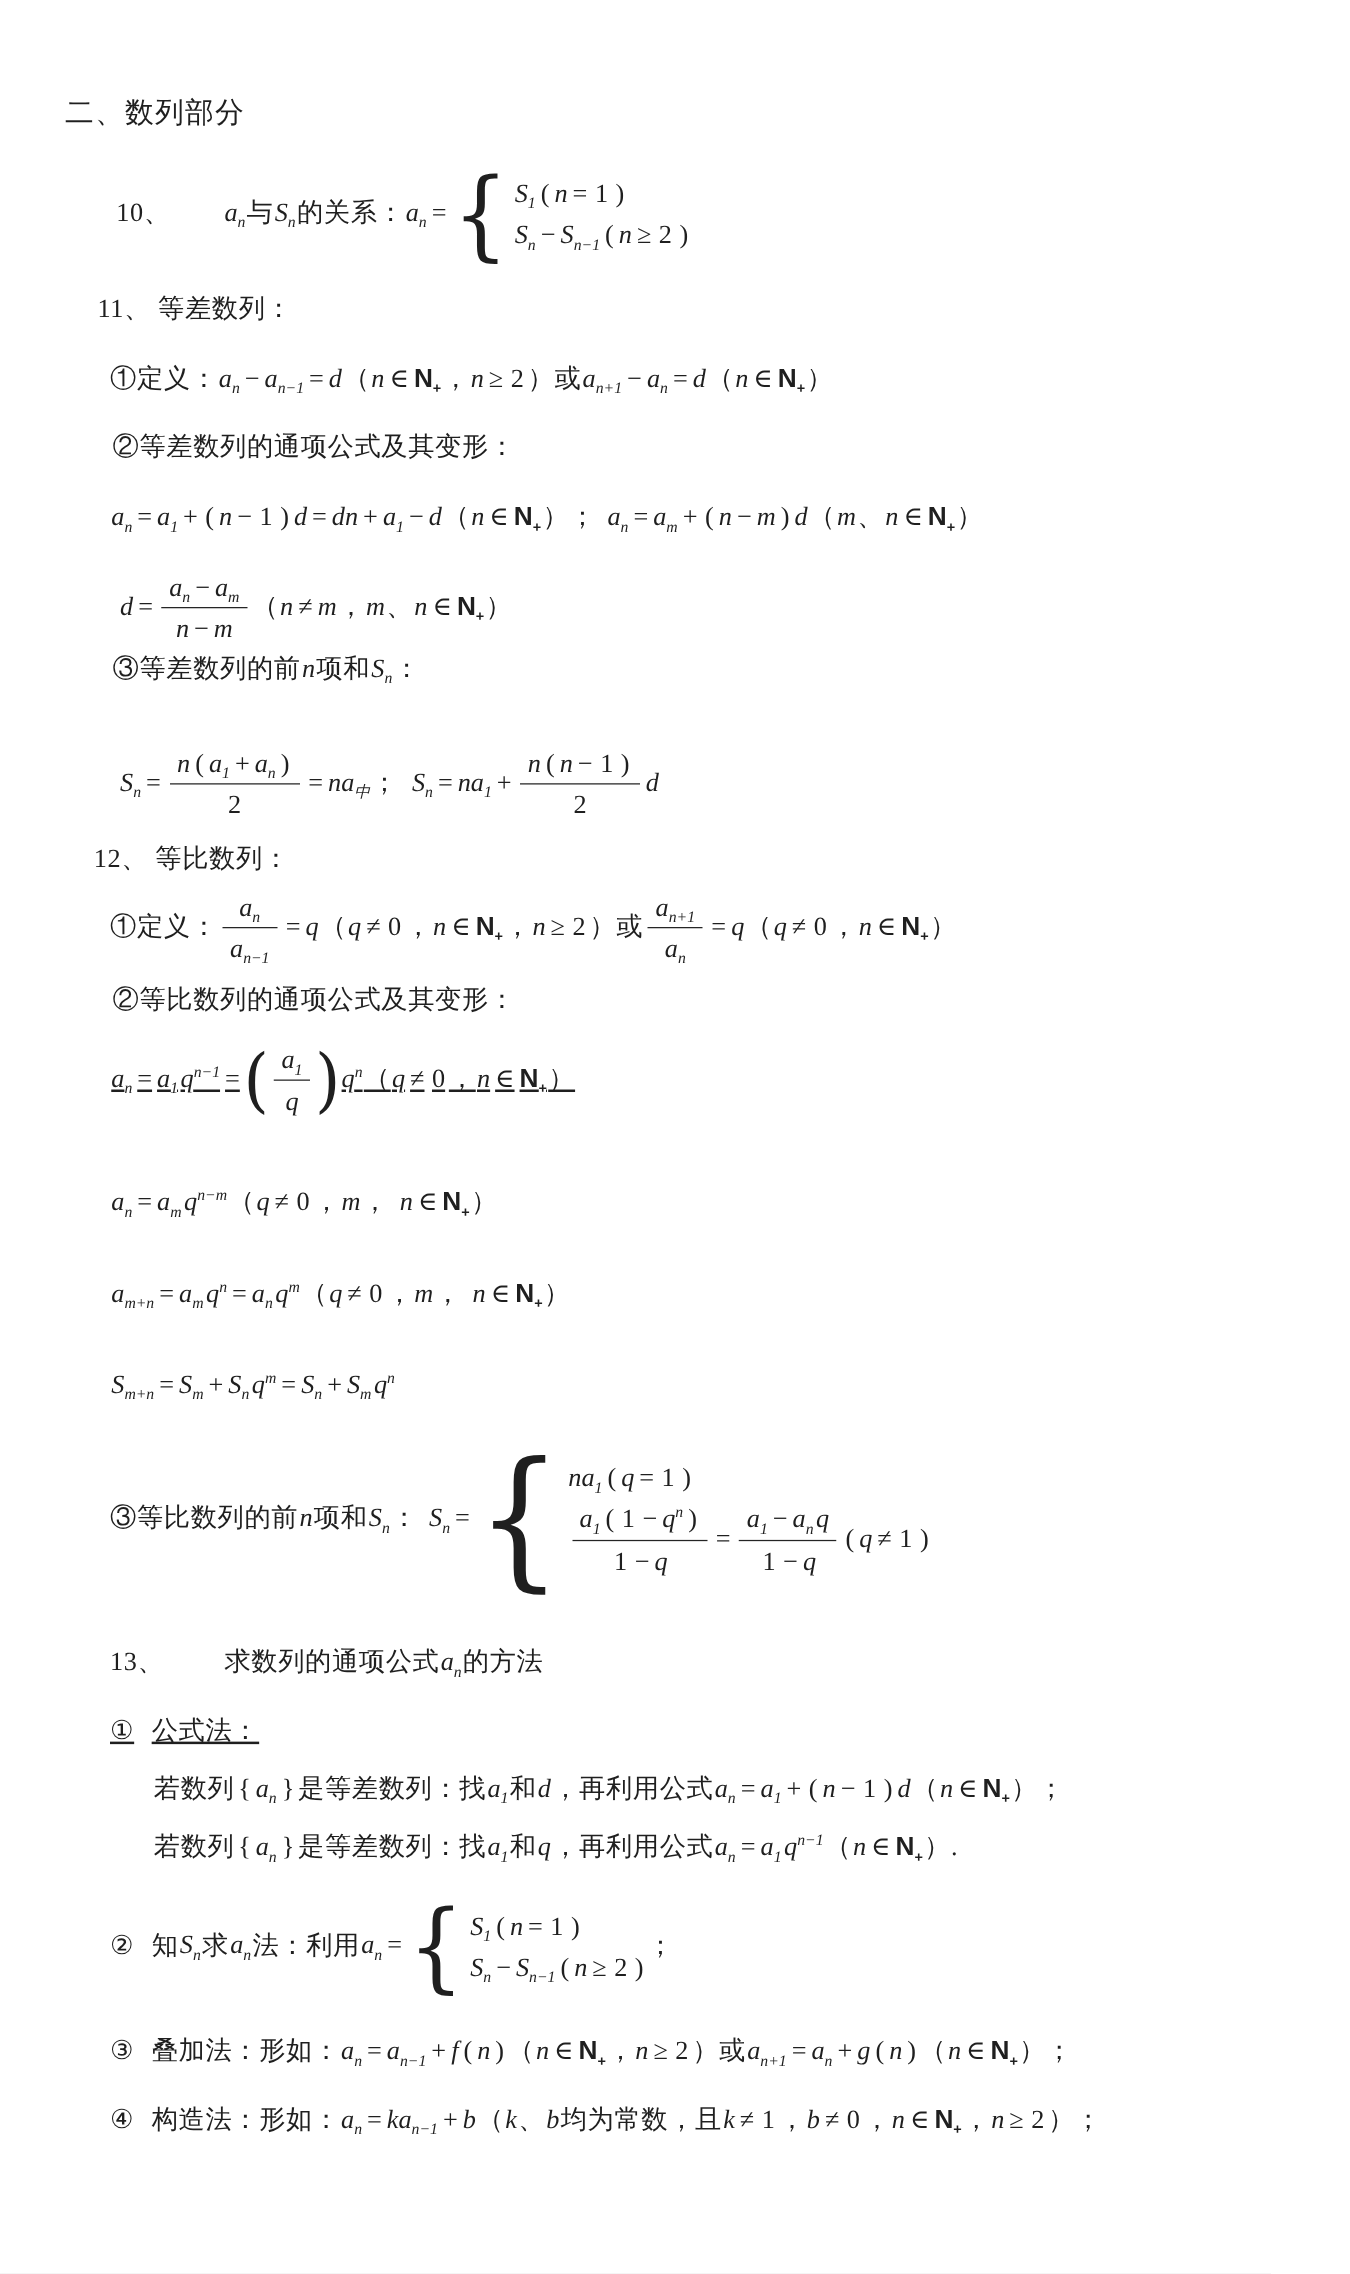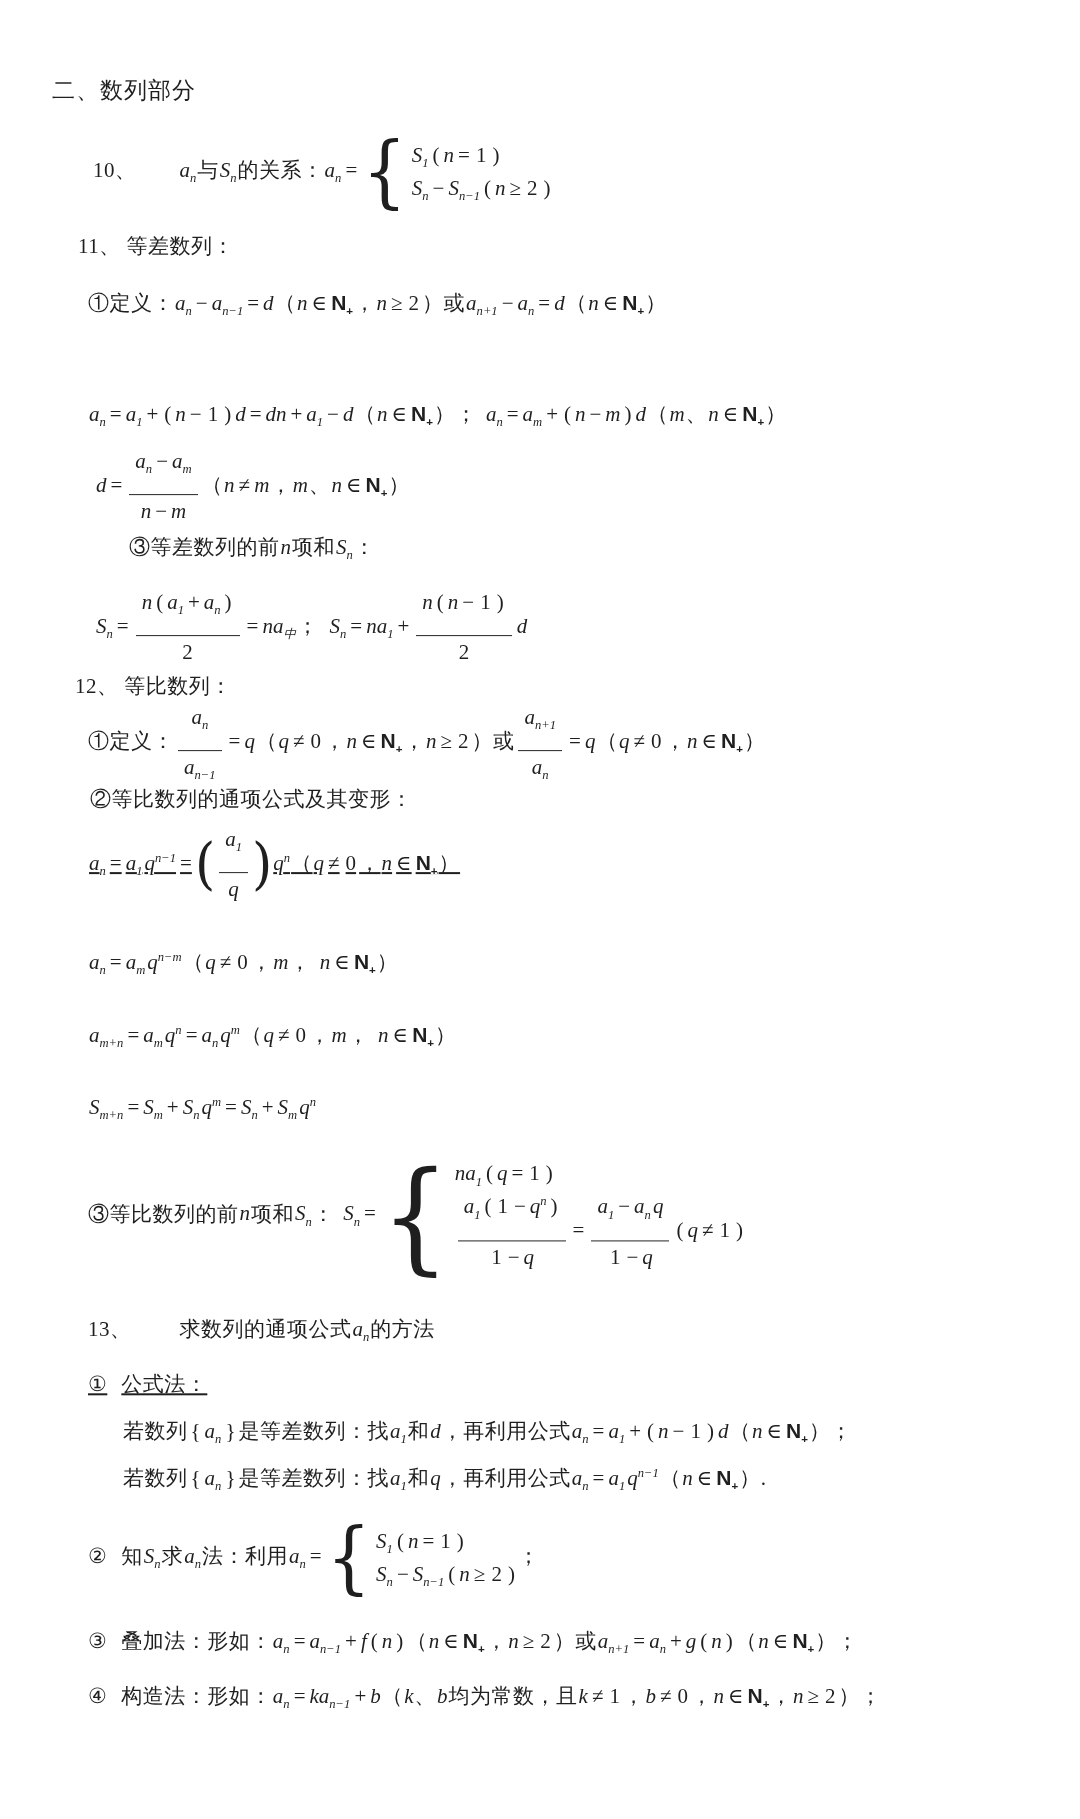--- a/index.html
+++ b/index.html
@@ -25,21 +25,21 @@
   .cjk { font-family:"Liberation Serif","DejaVu Serif",serif; letter-spacing:0.5px; }
   .mi  { font-style:italic; padding:0 1px; }
   .mo  { padding:0 3px; }
   .mb  { font-family:"Liberation Sans","DejaVu Sans",sans-serif; font-weight:700; padding:0 1px; }
   sub, sup { font-size:60%; line-height:0; }
   .mi sub, .mi sup { font-style:italic; }
   .mb sub { font-style:normal; font-size:55%; }
   .spacer { display:inline-block; }
 
   .frac { display:inline-block; vertical-align:middle; text-align:center; margin:0 4px; }
-  .frac .num { display:block; padding:0 5px 18px; border-bottom:1.6px solid #242424; }
+  .frac .num { display:block; padding:0 5px 1px; border-bottom:1.6px solid #242424; }
   .frac .den { display:block; padding:2px 5px 0; }
 
   .cases { display:inline-flex; align-items:center; vertical-align:middle; margin-left:2px; }
   .cases .rows { display:inline-block; text-align:left; }
   .cases .row { display:block; padding:2px 0; }
   .cases .brace {
     display:inline-block; line-height:0.85; margin-right:4px;
     font-family:"DejaVu Serif",serif; font-weight:400;
     transform:scaleY(1.12); transform-origin:center;
   }
@@ -61,23 +61,24 @@
 
   <div class="line" style="left: 93px; top: 172px;"><span class="cjk">10、</span><span class="spacer" style="width: 42px;"></span><span class="mi">a<sub>n</sub></span><span class="cjk">与</span><span class="mi">S<sub>n</sub></span><span class="cjk">的关系：</span><span class="mi">a<sub>n</sub></span><span class="mo">=</span><span class="cases cases-md">
           <span class="brace">{</span>
           <span class="rows">
             <span class="row"><span class="mi">S<sub>1</sub></span><span class="mo">(</span><span class="mi">n</span><span class="mo">=</span><span class="mo">1</span><span class="mo">)</span></span>
             <span class="row"><span class="mi">S<sub>n</sub></span><span class="mo">−</span><span class="mi">S<sub>n−1</sub></span><span class="mo">(</span><span class="mi">n</span><span class="mo">≥</span><span class="mo">2</span><span class="mo">)</span></span>
           </span>
         </span></div>
       <div class="line" style="left: 78px; top: 247px;"><span class="cjk">11、 等差数列：</span></div>
       <div class="line" style="left: 88px; top: 303px;"><span class="cjk">①定义：</span><span class="mi">a<sub>n</sub></span><span class="mo">−</span><span class="mi">a<sub>n−1</sub></span><span class="mo">=</span><span class="mi">d</span><span class="cjk">（</span><span class="mi">n</span><span class="mo">∈</span><span class="mb">N<sub>+</sub></span><span class="cjk">，</span><span class="mi">n</span><span class="mo">≥</span><span class="mo">2</span><span class="cjk">）或</span><span class="mi">a<sub>n+1</sub></span><span class="mo">−</span><span class="mi">a<sub>n</sub></span><span class="mo">=</span><span class="mi">d</span><span class="cjk">（</span><span class="mi">n</span><span class="mo">∈</span><span class="mb">N<sub>+</sub></span><span class="cjk">）</span></div>
+      <div class="line" style="left: 90px; top: 358px;"><span class="cjk">②等差数列的通项公式及其变形：</span></div>
       <div class="line" style="left: 88px; top: 414px;"><span class="mi">a<sub>n</sub></span><span class="mo">=</span><span class="mi">a<sub>1</sub></span><span class="mo">+</span><span class="mo">(</span><span class="mi">n</span><span class="mo">−</span><span class="mo">1</span><span class="mo">)</span><span class="mi">d</span><span class="mo">=</span><span class="mi">dn</span><span class="mo">+</span><span class="mi">a<sub>1</sub></span><span class="mo">−</span><span class="mi">d</span><span class="cjk">（</span><span class="mi">n</span><span class="mo">∈</span><span class="mb">N<sub>+</sub></span><span class="cjk">）；</span><span class="spacer" style="width: 8px;"></span><span class="mi">a<sub>n</sub></span><span class="mo">=</span><span class="mi">a<sub>m</sub></span><span class="mo">+</span><span class="mo">(</span><span class="mi">n</span><span class="mo">−</span><span class="mi">m</span><span class="mo">)</span><span class="mi">d</span><span class="cjk">（</span><span class="mi">m</span><span class="cjk">、</span><span class="mi">n</span><span class="mo">∈</span><span class="mb">N<sub>+</sub></span><span class="cjk">）</span></div>
       <div class="line" style="left: 95px; top: 487px;"><span class="mi">d</span><span class="mo">=</span><span class="frac"><span class="num"><span class="mi">a<sub>n</sub></span><span class="mo">−</span><span class="mi">a<sub>m</sub></span></span><span class="den"><span class="mi">n</span><span class="mo">−</span><span class="mi">m</span></span></span><span class="cjk">（</span><span class="mi">n</span><span class="mo">≠</span><span class="mi">m</span><span class="cjk">，</span><span class="mi">m</span><span class="cjk">、</span><span class="mi">n</span><span class="mo">∈</span><span class="mb">N<sub>+</sub></span><span class="cjk">）</span></div>
-      <div class="line" style="left: 90px; top: 548px; margin-left: 39px;"><span class="cjk">③等差数列的前</span><span class="mi">n</span><span class="cjk">项和</span><span class="mi">S<sub>n</sub></span><span class="cjk">：</span></div>
+      <div class="line" style="left: 90px; top: 535px;"><span class="cjk">③等差数列的前</span><span class="mi">n</span><span class="cjk">项和</span><span class="mi">S<sub>n</sub></span><span class="cjk">：</span></div>
       <div class="line" style="left: 95px; top: 628px;"><span class="mi">S<sub>n</sub></span><span class="mo">=</span><span class="frac"><span class="num"><span class="mi">n</span><span class="mo">(</span><span class="mi">a<sub>1</sub></span><span class="mo">+</span><span class="mi">a<sub>n</sub></span><span class="mo">)</span></span><span class="den"><span class="mo">2</span></span></span><span class="mo">=</span><span class="mi">na<sub>中</sub></span><span class="cjk">；</span><span class="spacer" style="width: 10px;"></span><span class="mi">S<sub>n</sub></span><span class="mo">=</span><span class="mi">na<sub>1</sub></span><span class="mo">+</span><span class="frac"><span class="num"><span class="mi">n</span><span class="mo">(</span><span class="mi">n</span><span class="mo">−</span><span class="mo">1</span><span class="mo">)</span></span><span class="den"><span class="mo">2</span></span></span><span class="mi">d</span></div>
       <div class="line" style="left: 75px; top: 687px;"><span class="cjk">12、 等比数列：</span></div>
       <div class="line" style="left: 88px; top: 743px;"><span class="cjk">①定义：</span><span class="frac"><span class="num"><span class="mi">a<sub>n</sub></span></span><span class="den"><span class="mi">a<sub>n−1</sub></span></span></span><span class="mo">=</span><span class="mi">q</span><span class="cjk">（</span><span class="mi">q</span><span class="mo">≠</span><span class="mo">0</span><span class="cjk">，</span><span class="mi">n</span><span class="mo">∈</span><span class="mb">N<sub>+</sub></span><span class="cjk">，</span><span class="mi">n</span><span class="mo">≥</span><span class="mo">2</span><span class="cjk">）或</span><span class="frac"><span class="num"><span class="mi">a<sub>n+1</sub></span></span><span class="den"><span class="mi">a<sub>n</sub></span></span></span><span class="mo">=</span><span class="mi">q</span><span class="cjk">（</span><span class="mi">q</span><span class="mo">≠</span><span class="mo">0</span><span class="cjk">，</span><span class="mi">n</span><span class="mo">∈</span><span class="mb">N<sub>+</sub></span><span class="cjk">）</span></div>
       <div class="line" style="left: 90px; top: 800px;"><span class="cjk">②等比数列的通项公式及其变形：</span></div>
       <div class="line" style="left: 88px; top: 865px; text-decoration: underline;"><span class="mi">a<sub>n</sub></span><span class="mo">=</span><span class="mi">a<sub>1</sub></span><span class="mi">q<sup>n−1</sup></span><span class="mo">=</span><span class="bigp">
           <span class="pg">(</span>
           <span class="pinner"><span class="frac"><span class="num"><span class="mi">a<sub>1</sub></span></span><span class="den"><span class="mi">q</span></span></span></span>
           <span class="pg">)</span>
         </span><span class="mi">q<sup>n</sup></span><span class="cjk">（</span><span class="mi">q</span><span class="mo">≠</span><span class="mo">0</span><span class="cjk">，</span><span class="mi">n</span><span class="mo">∈</span><span class="mb">N<sub>+</sub></span><span class="cjk">）</span></div>
       <div class="line" style="left: 88px; top: 962px;"><span class="mi">a<sub>n</sub></span><span class="mo">=</span><span class="mi">a<sub>m</sub></span><span class="mi">q<sup>n−m</sup></span><span class="cjk">（</span><span class="mi">q</span><span class="mo">≠</span><span class="mo">0</span><span class="cjk">，</span><span class="mi">m</span><span class="cjk">，</span><span class="spacer" style="width: 8px;"></span><span class="mi">n</span><span class="mo">∈</span><span class="mb">N<sub>+</sub></span><span class="cjk">）</span></div>

